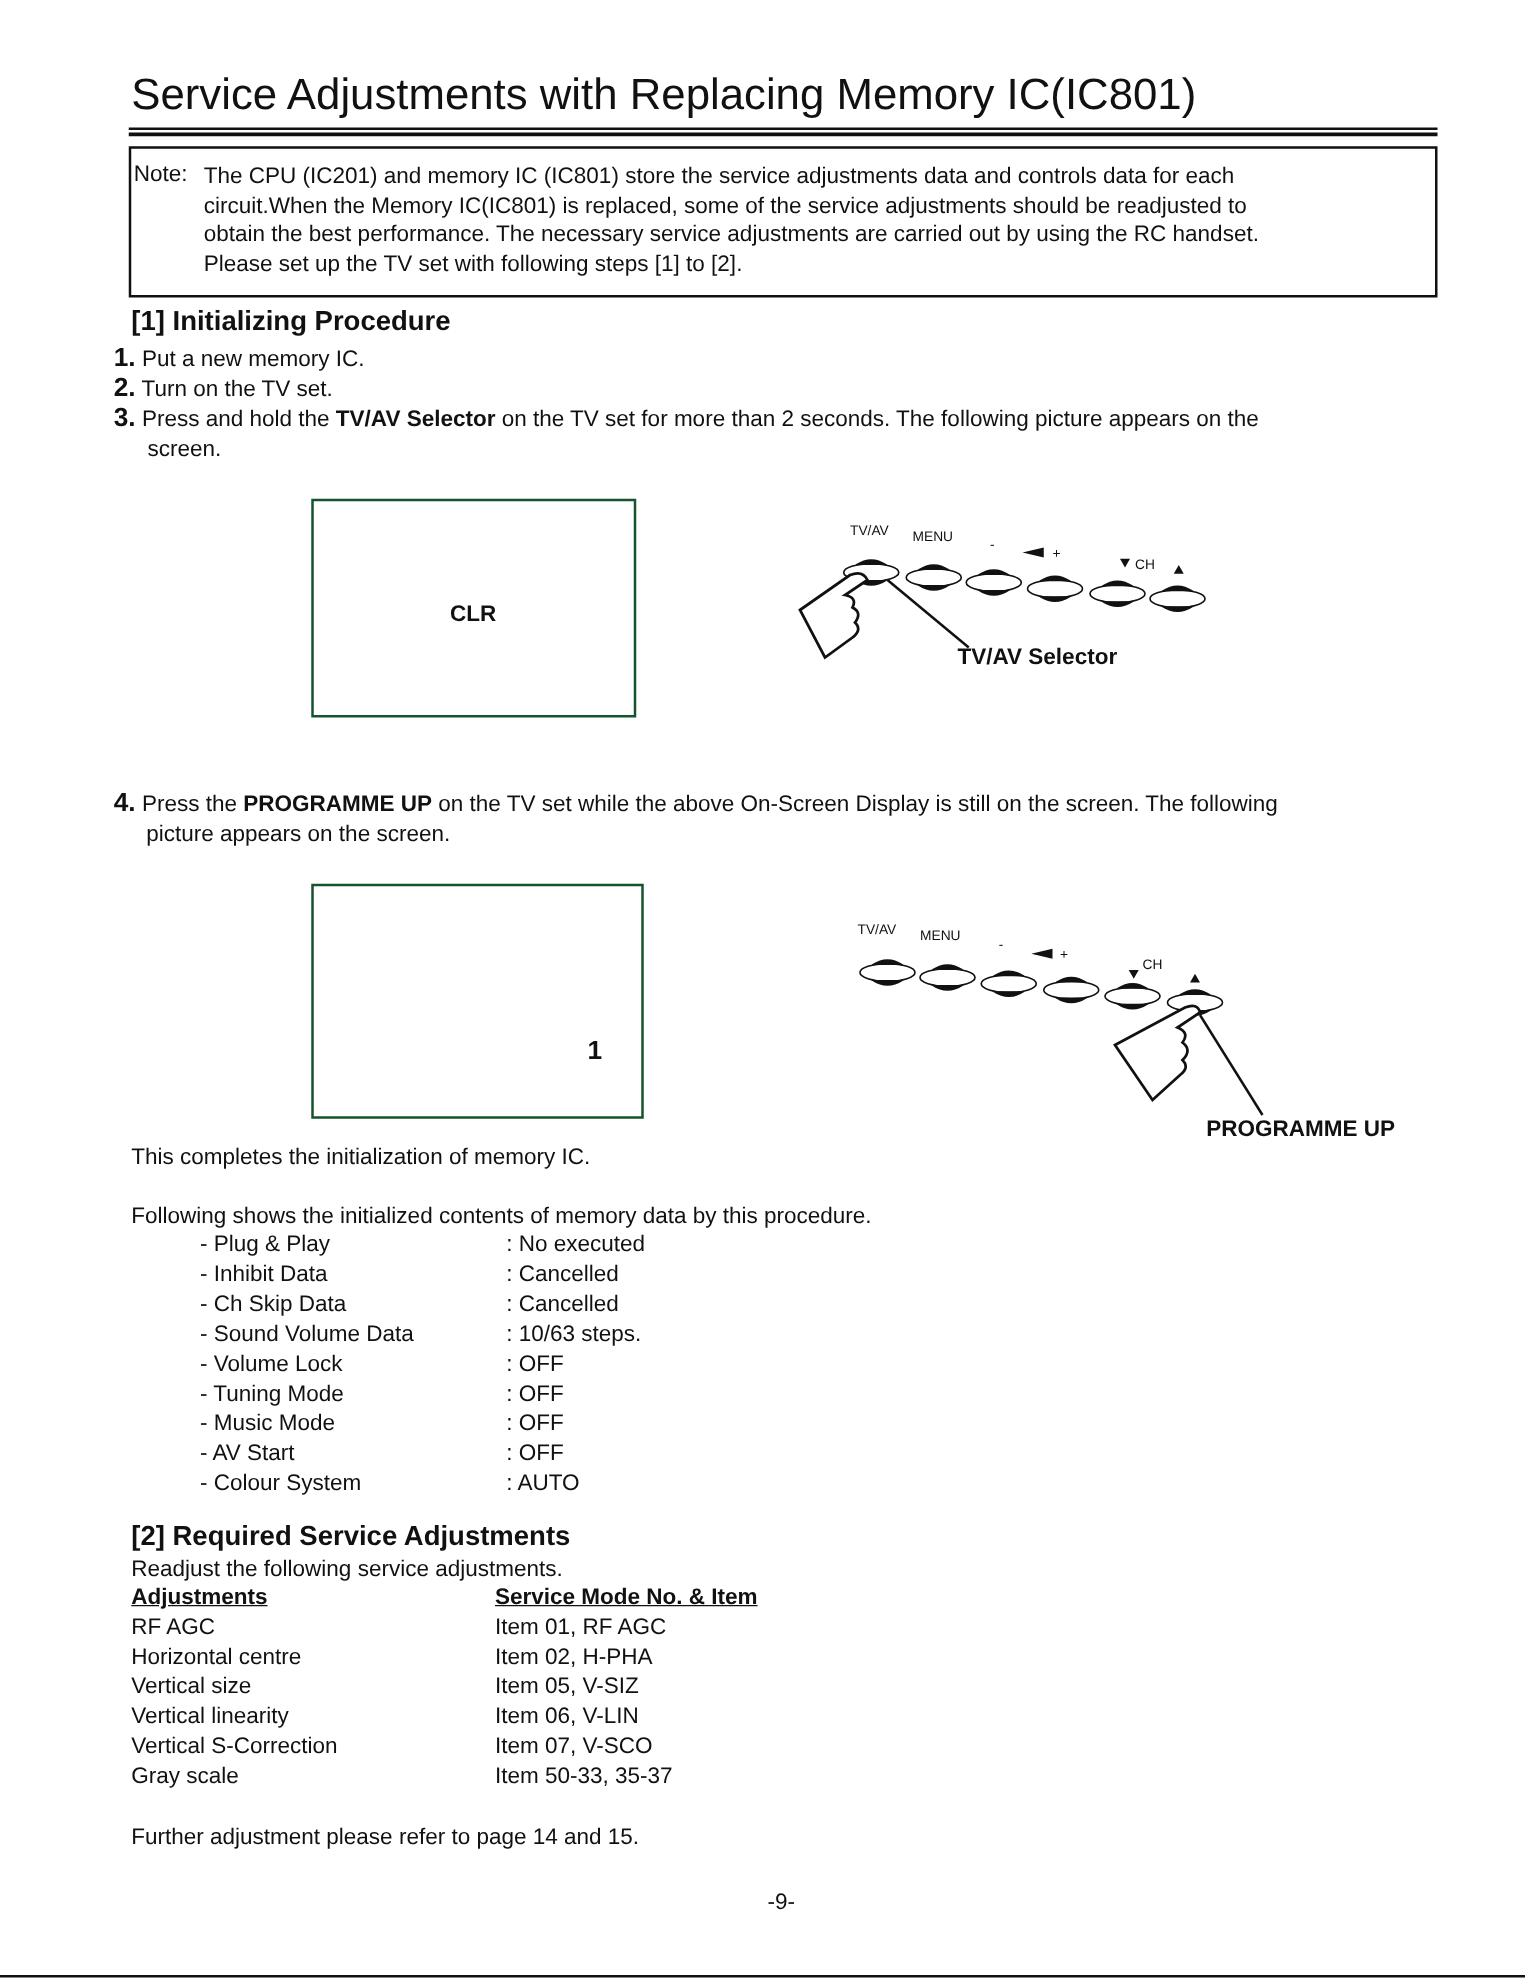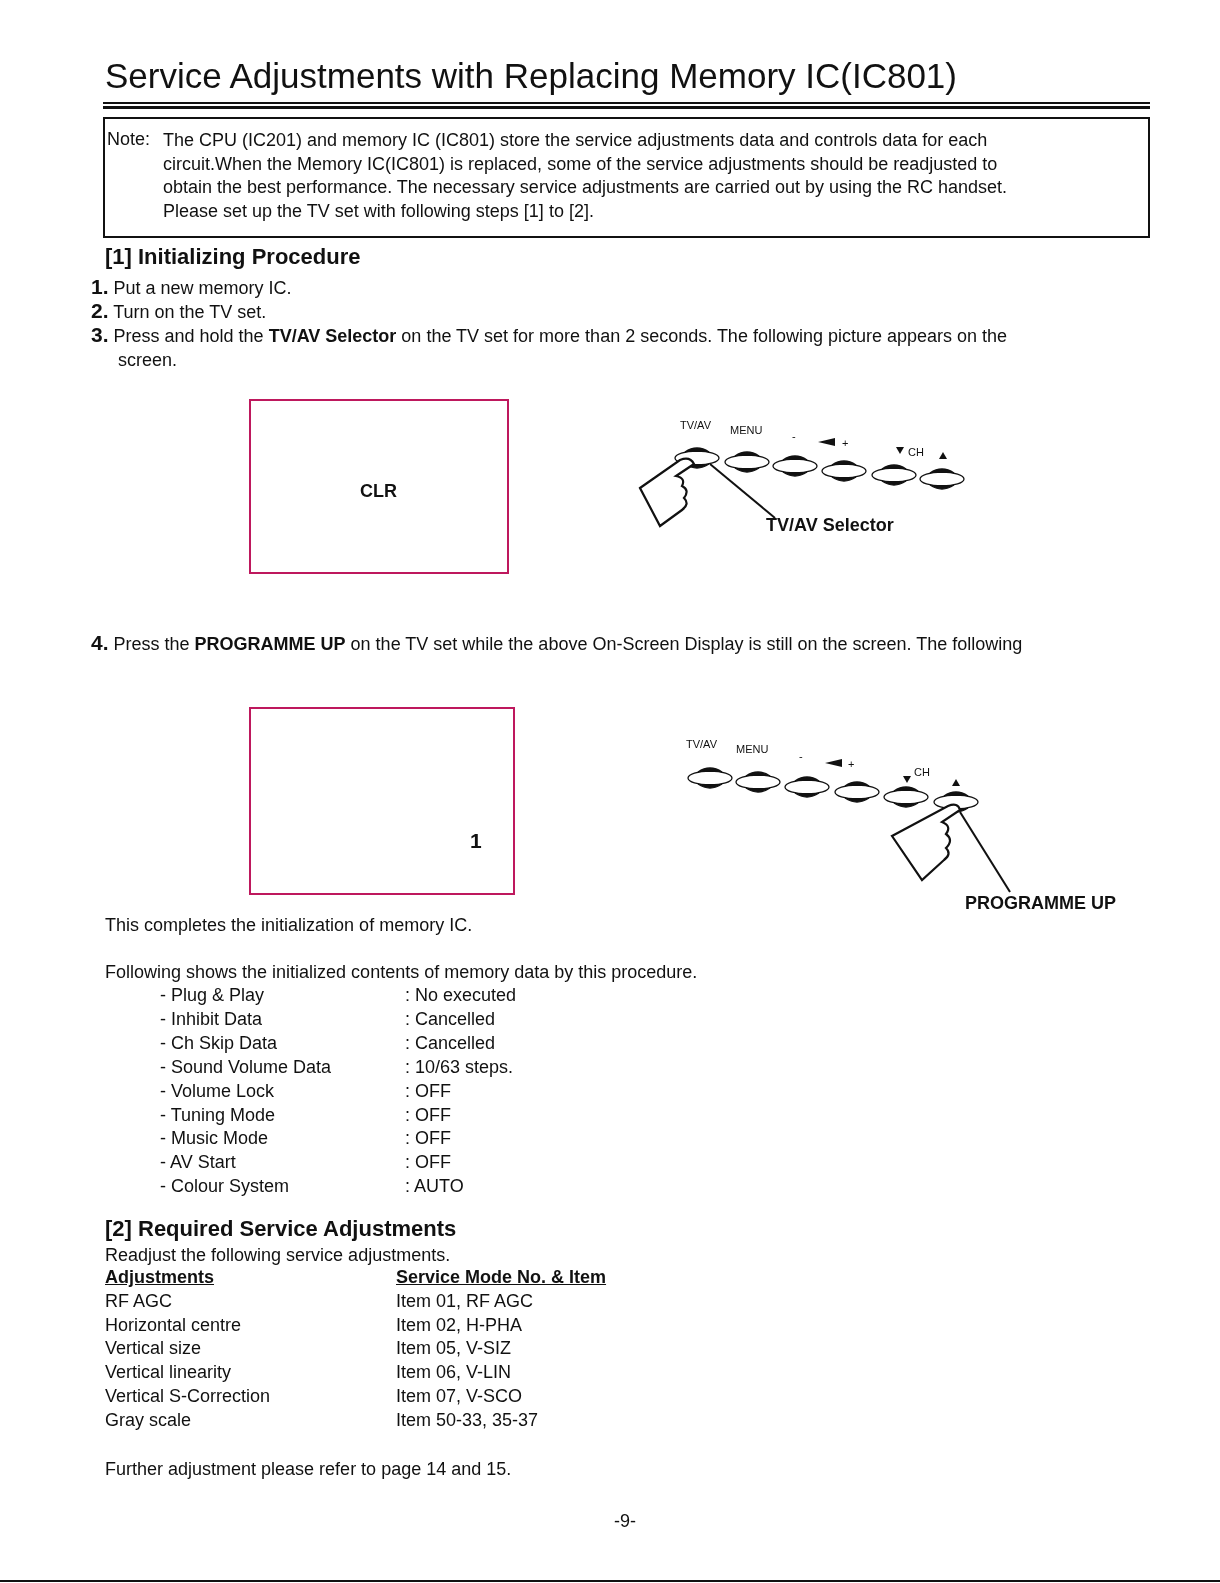--- a/index.html
+++ b/index.html
@@ -11,21 +11,21 @@
   .rule2 { left:103px; top:106px; width:1047px; height:3px; background:#111; }
   .note { left:103px; top:117px; width:1043px; height:117px; border:2px solid #111; }
   .note-label { position:absolute; left:2px; top:10px; font-size:18px; }
   .note-text { position:absolute; left:58px; top:10px; width:970px; font-size:18px; line-height:23.7px; }
   .h2 { font-size:22px; font-weight:bold; margin:0; white-space:nowrap; }
   .h3 { font-size:22px; font-weight:bold; margin:0; white-space:nowrap; }
   .p { font-size:18px; line-height:23.7px; white-space:nowrap; }
   .step-num { font-weight:bold; font-size:21px; }
   .step { left:91px; font-size:18px; line-height:23.7px; }
   .indent { padding-left:27px; }
-  .screen { border:2px solid #be185d; background:#fff; }
+  .screen { border:2px solid #14532d; background:#fff; }
   .screen-text { position:absolute; font-weight:bold; font-size:18px; }
   .diagram-label { position:absolute; font-size:11px; white-space:nowrap; }
   .callout { position:absolute; font-weight:bold; font-size:18px; white-space:nowrap; }
   .list-row { position:absolute; font-size:18px; white-space:nowrap; }
   .col-head { text-decoration:underline; font-weight:bold; }
   .page-num { left:0; width:1250px; top:1511px; text-align:center; font-size:18px; }
   .bottom-rule { left:0; top:1580px; width:1220px; height:2px; background:#111; }
 </style>
 </head>
 <body>
@@ -108,20 +108,21 @@
   <span class="diagram-label" style="left:110px; top:24px;">MENU</span>
   <span class="diagram-label" style="left:172px; top:30px;">-</span>
   <span class="diagram-label" style="left:222px; top:37px;">+</span>
   <span class="diagram-label" style="left:288px; top:46px;">CH</span>
   <span class="callout" style="left:146px; top:115px;">TV/AV Selector</span>
 </div>
 
 <div class="abs step" style="top:631px; white-space:nowrap;">
   <span class="step-num">4.</span>
   <span>Press the </span><b>PROGRAMME UP</b><span> on the TV set while the above On-Screen Display is still on the screen. The following</span>
+  <div style="padding-left:26px;">picture appears on the screen.</div>
 </div>
 
 <div class="abs screen" style="left:249px; top:707px; width:262px; height:184px;">
   <span class="screen-text" style="left:219px; top:120px; font-size:21px;">1</span>
 </div>
 
 <div class="abs" style="left:660px; top:720px; width:480px; height:200px;">
   <svg width="480" height="200">
     <g fill="#fff" stroke="#111" stroke-width="1.3">
       <g>

